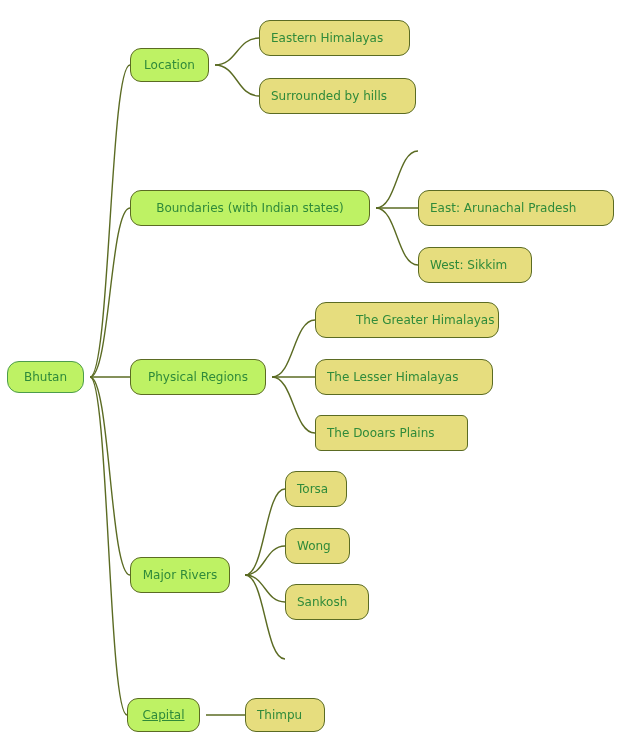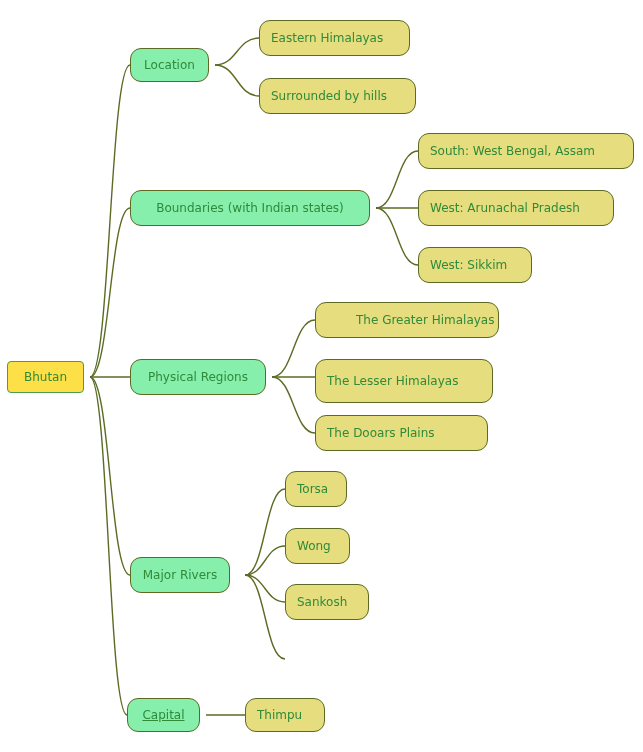--- a/index.html
+++ b/index.html
@@ -31,28 +31,28 @@
     justify-content: flex-start;
     border-radius: 11px;
     border: 1.6px solid #5b6b23;
     font-size: 12px;
     line-height: 1;
     color: #2f8a3a;
     white-space: nowrap;
     padding: 0 11px;
   }
   .node.root {
-    background: #fde047;
+    background: #bef264;
     border-color: #4c9c4c;
-    border-radius: 4px;
+    border-radius: 12px;
     justify-content: center;
     padding: 13px 10px;
   }
   .node.branch {
-    background: #86efac;
+    background: #bef264;
     border-color: #5b6b23;
     justify-content: center;
   }
   .node.leaf {
     background: #e6dd7e;
     border-color: #5b6b23;
     justify-content: flex-start;
   }
   .node-label {
     display: block;
@@ -90,39 +90,36 @@
     </div>
     <div class="node leaf" style="left: 259px; top: 20px; width: 151px; height: 36px;">
       <span class="node-label">Eastern Himalayas</span>
     </div>
     <div class="node leaf" style="left: 259px; top: 78px; width: 157px; height: 36px;">
       <span class="node-label">Surrounded by hills</span>
     </div>
     <div class="node branch" style="left: 130px; top: 190px; width: 240px; height: 36px;">
       <span class="node-label">Boundaries (with Indian states)</span>
     </div>
-    <div class="node leaf" style="left: 418px; top: 133px; width: 216px; height: 36px;">
-      <span class="node-label">South: West Bengal, Assam</span>
-    </div>
     <div class="node leaf" style="left: 418px; top: 190px; width: 196px; height: 36px;">
-      <span class="node-label">West: Arunachal Pradesh</span>
+      <span class="node-label">East: Arunachal Pradesh</span>
     </div>
     <div class="node leaf" style="left: 418px; top: 247px; width: 114px; height: 36px;">
       <span class="node-label">West: Sikkim</span>
     </div>
     <div class="node branch" style="left: 130px; top: 359px; width: 136px; height: 36px;">
       <span class="node-label">Physical Regions</span>
     </div>
     <div class="node leaf" style="left: 315px; top: 302px; width: 184px; height: 36px; padding-left: 40px;">
       <span class="node-label">The Greater Himalayas</span>
     </div>
-    <div class="node leaf" style="left: 315px; top: 359px; width: 178px; height: 44px;">
+    <div class="node leaf" style="left: 315px; top: 359px; width: 178px; height: 36px;">
       <span class="node-label">The Lesser Himalayas</span>
     </div>
-    <div class="node leaf" style="left: 315px; top: 415px; width: 173px; height: 36px;">
+    <div class="node leaf" style="left: 315px; top: 415px; width: 153px; height: 36px; border-radius: 6px;">
       <span class="node-label">The Dooars Plains</span>
     </div>
     <div class="node branch" style="left: 130px; top: 557px; width: 100px; height: 36px;">
       <span class="node-label">Major Rivers</span>
     </div>
     <div class="node leaf" style="left: 285px; top: 471px; width: 62px; height: 36px;">
       <span class="node-label">Torsa</span>
     </div>
     <div class="node leaf" style="left: 285px; top: 528px; width: 65px; height: 36px;">
       <span class="node-label">Wong</span>

